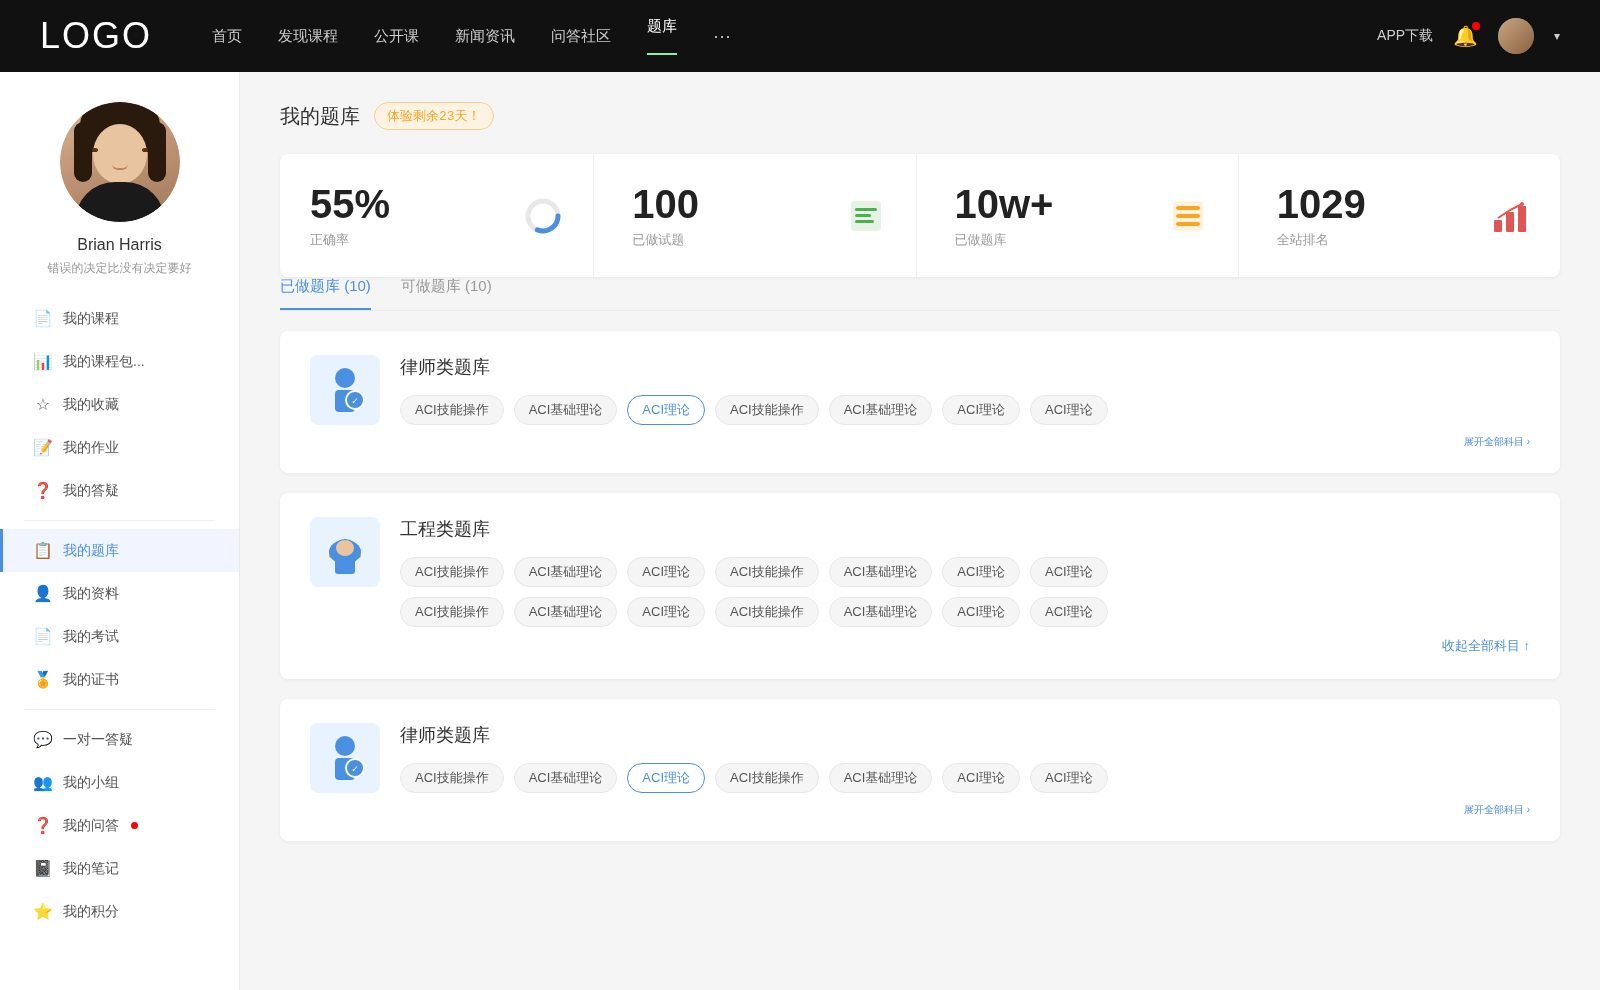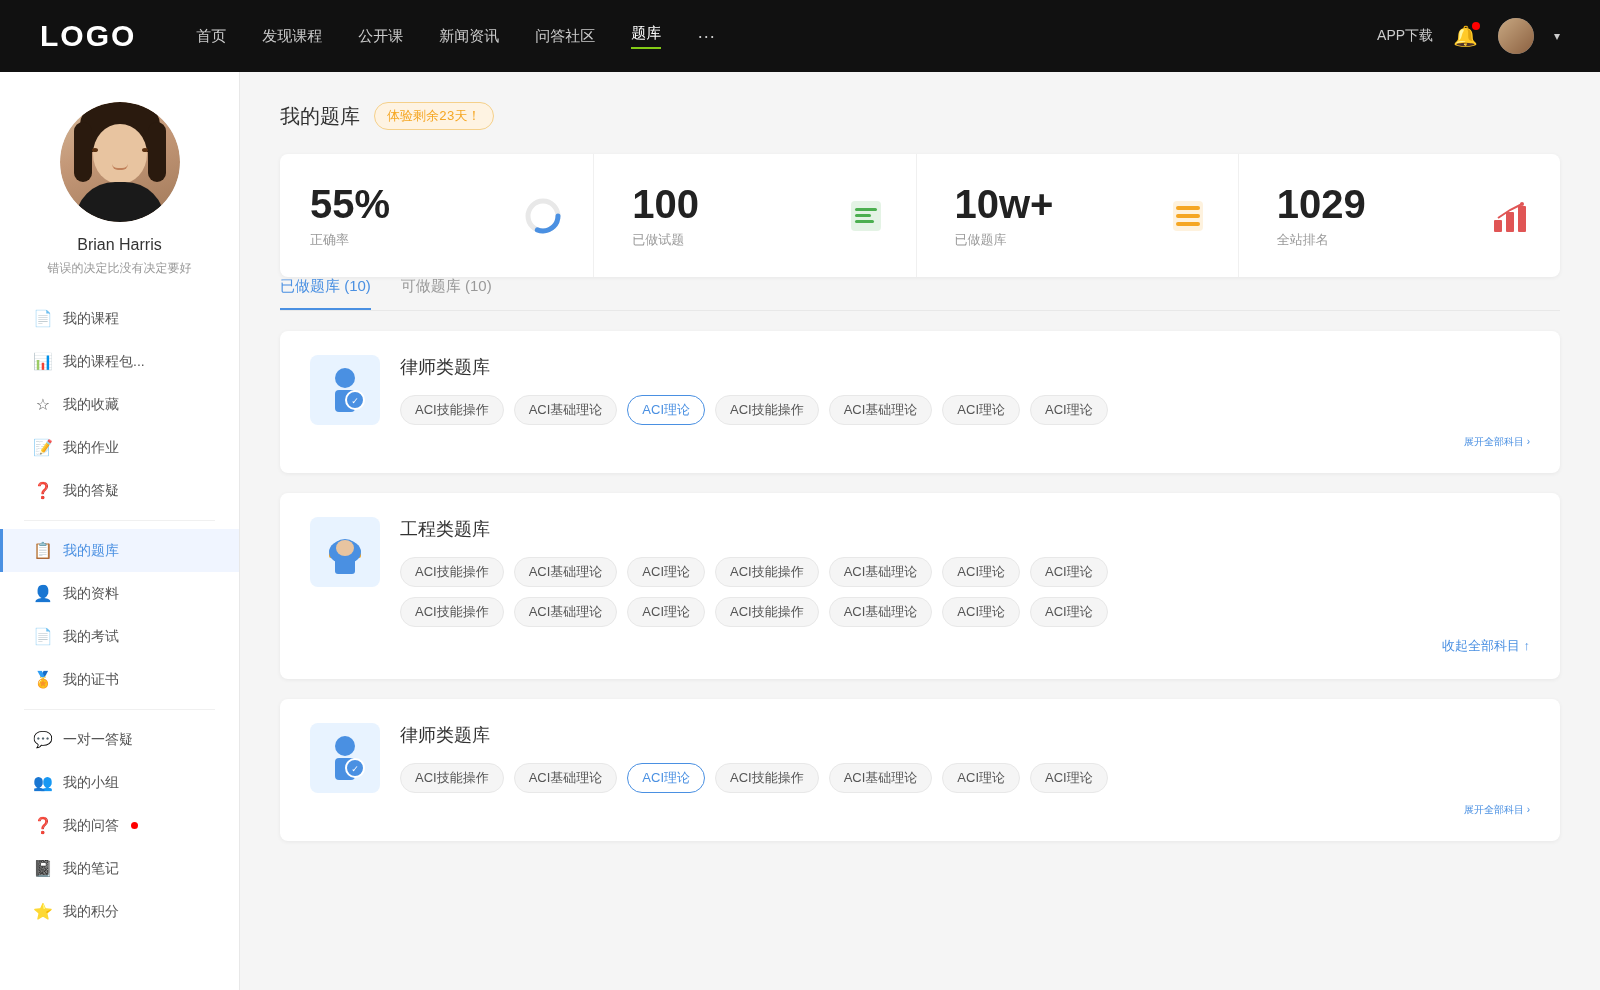--- a/index.html
+++ b/index.html
@@ -1,23 +1,23 @@
 <!DOCTYPE html>
 <html><head>
   <meta charset="utf-8">
   <style>
     * { margin: 0; padding: 0; box-sizing: border-box; }
     body { font-family: 'PingFang SC', 'Microsoft YaHei', sans-serif; background: #f5f5f5; width: 1600px; height: 990px; overflow: hidden; }
 
     
     .navbar { background: #111; height: 72px; display: flex; align-items: center; padding: 0 40px; gap: 40px; }
-    .nav-logo { color: #fff; font-size: 30px; font-weight: bold; letter-spacing: 2px; margin-right: 20px; }
+    .nav-logo { color: #fff; font-size: 36px; font-weight: normal; letter-spacing: 2px; margin-right: 20px; }
     .nav-links { display: flex; align-items: center; gap: 36px; flex: 1; }
     .nav-link { color: #ccc; font-size: 15px; cursor: pointer; text-decoration: none; }
-    .nav-link.active { color: #fff; border-bottom: 2px solid #84cc16; padding-bottom: 4px; }
+    .nav-link.active { color: #fff; border-bottom: 2px solid #86efac; padding-bottom: 17px; }
     .nav-right { display: flex; align-items: center; gap: 20px; }
     .nav-app-btn { color: #ccc; font-size: 14px; cursor: pointer; }
     .nav-bell { position: relative; cursor: pointer; }
     .nav-bell-icon { font-size: 20px; color: #ccc; }
     .nav-bell-dot { position: absolute; top: -2px; right: -2px; width: 8px; height: 8px; background: red; border-radius: 50%; }
     .nav-avatar { width: 36px; height: 36px; border-radius: 50%; background: #888; overflow: hidden; cursor: pointer; }
     .nav-arrow { color: #ccc; font-size: 12px; cursor: pointer; }
     .nav-more { color: #ccc; font-size: 18px; cursor: pointer; }
 
     

